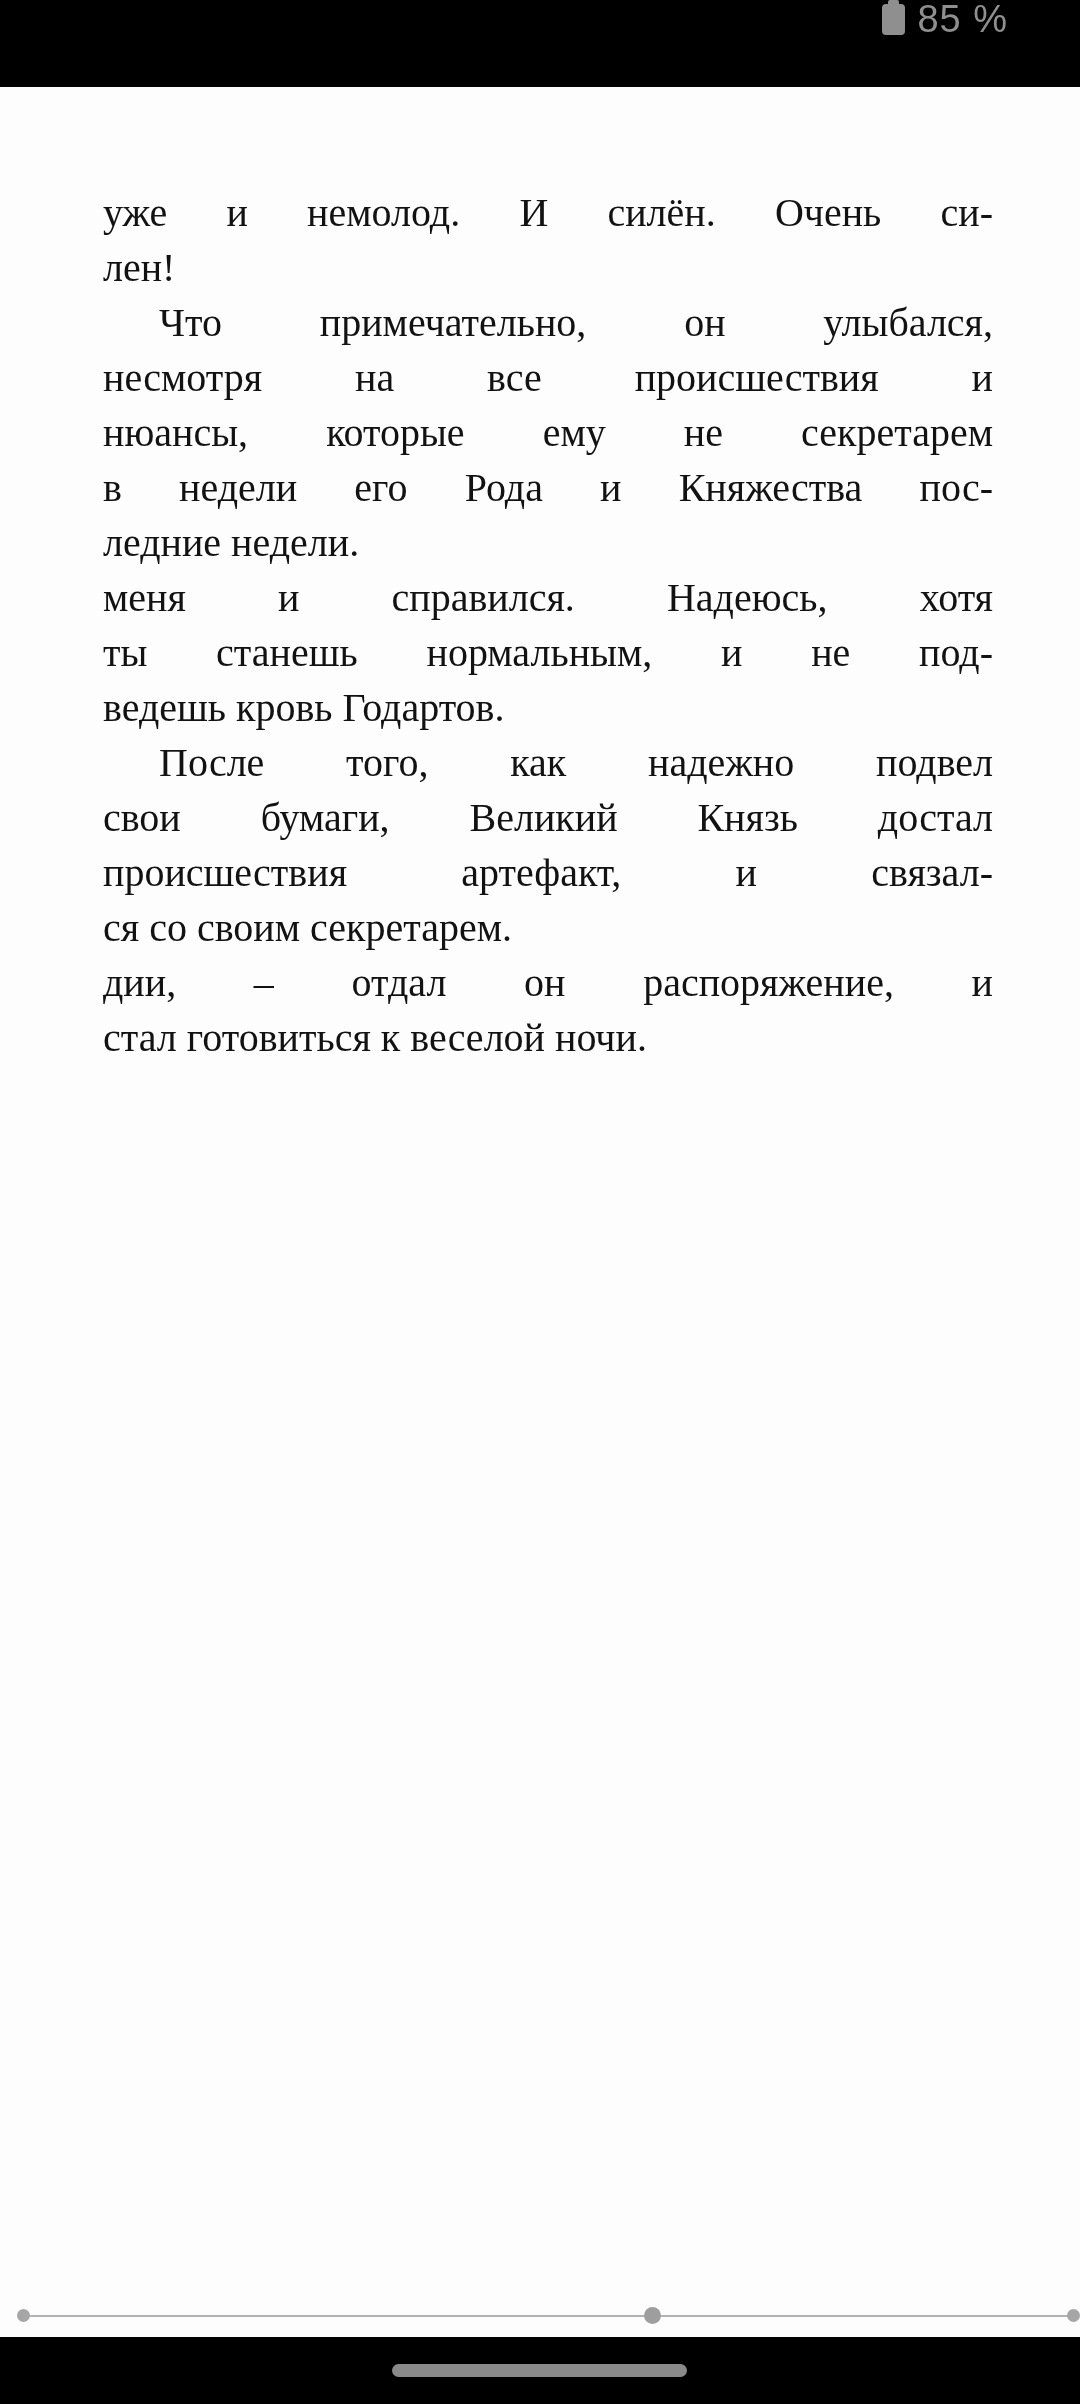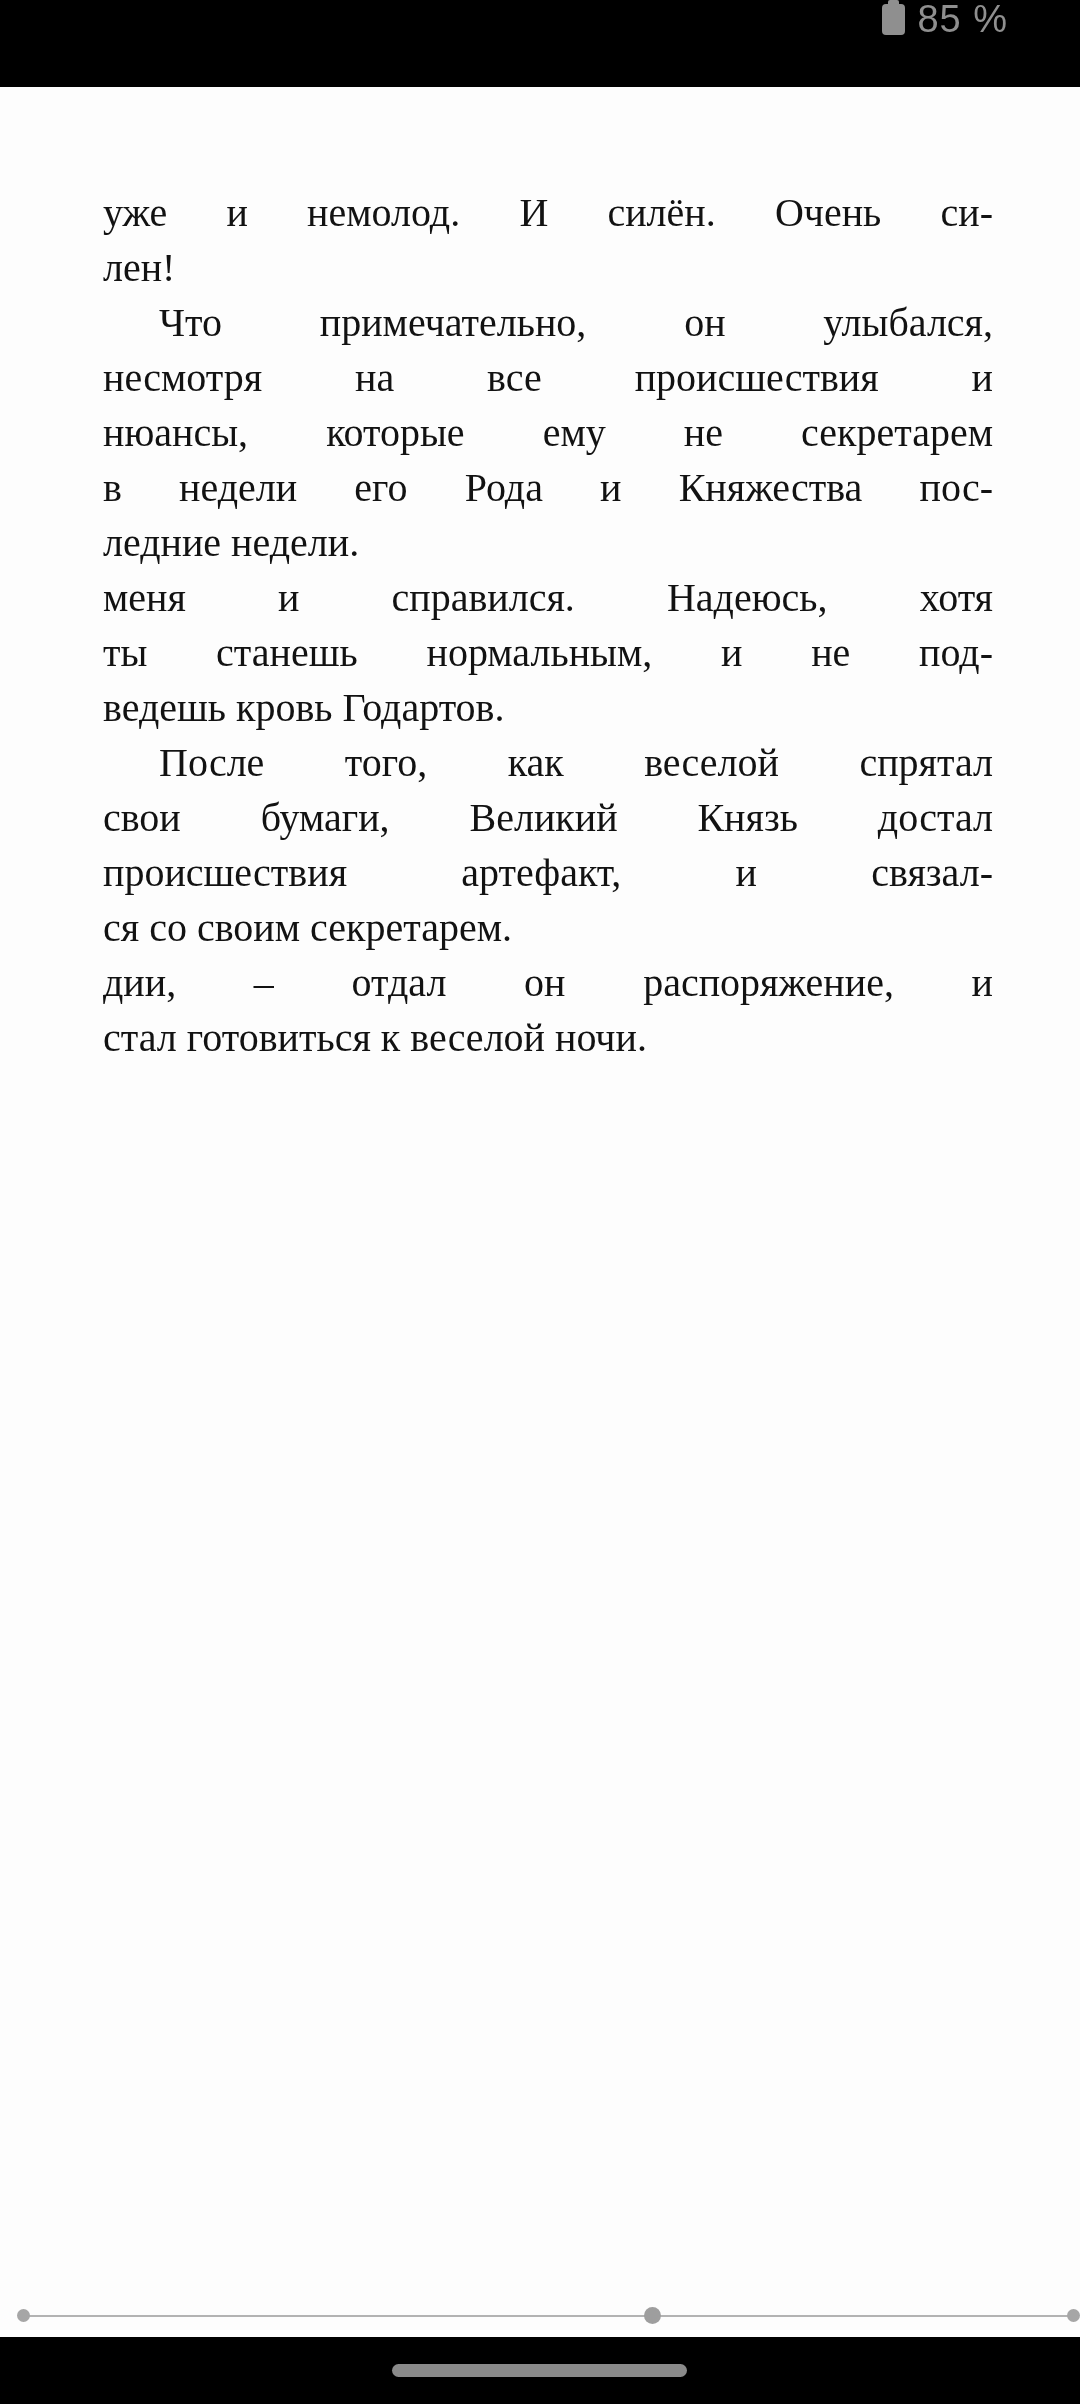--- a/index.html
+++ b/index.html
@@ -134,21 +134,21 @@
     <div class="line">уже и немолод. И силён. Очень си-</div>
     <div class="line end">лен!</div>
     <div class="line ind">Что примечательно, он улыбался,</div>
     <div class="line">несмотря на все происшествия и</div>
     <div class="line">нюансы, которые ему не секретарем</div>
     <div class="line">в недели его Рода и Княжества пос-</div>
     <div class="line end">ледние недели.</div>
     <div class="line">меня и справился. Надеюсь, хотя</div>
     <div class="line">ты станешь нормальным, и не под-</div>
     <div class="line end">ведешь кровь Годартов.</div>
-    <div class="line ind">После того, как веселой спрятал</div>
+    <div class="line ind">После того, как надежно подвел</div>
     <div class="line">свои бумаги, Великий Князь достал</div>
     <div class="line">происшествия артефакт, и связал-</div>
     <div class="line end">ся со своим секретарем.</div>
     <div class="line">дии, – отдал он распоряжение, и</div>
     <div class="line end">стал готовиться к веселой ночи.</div>
   </div>
 
   <div class="progress-slider">
     <div class="progress-track"></div>
     <div class="progress-dot start"></div>

